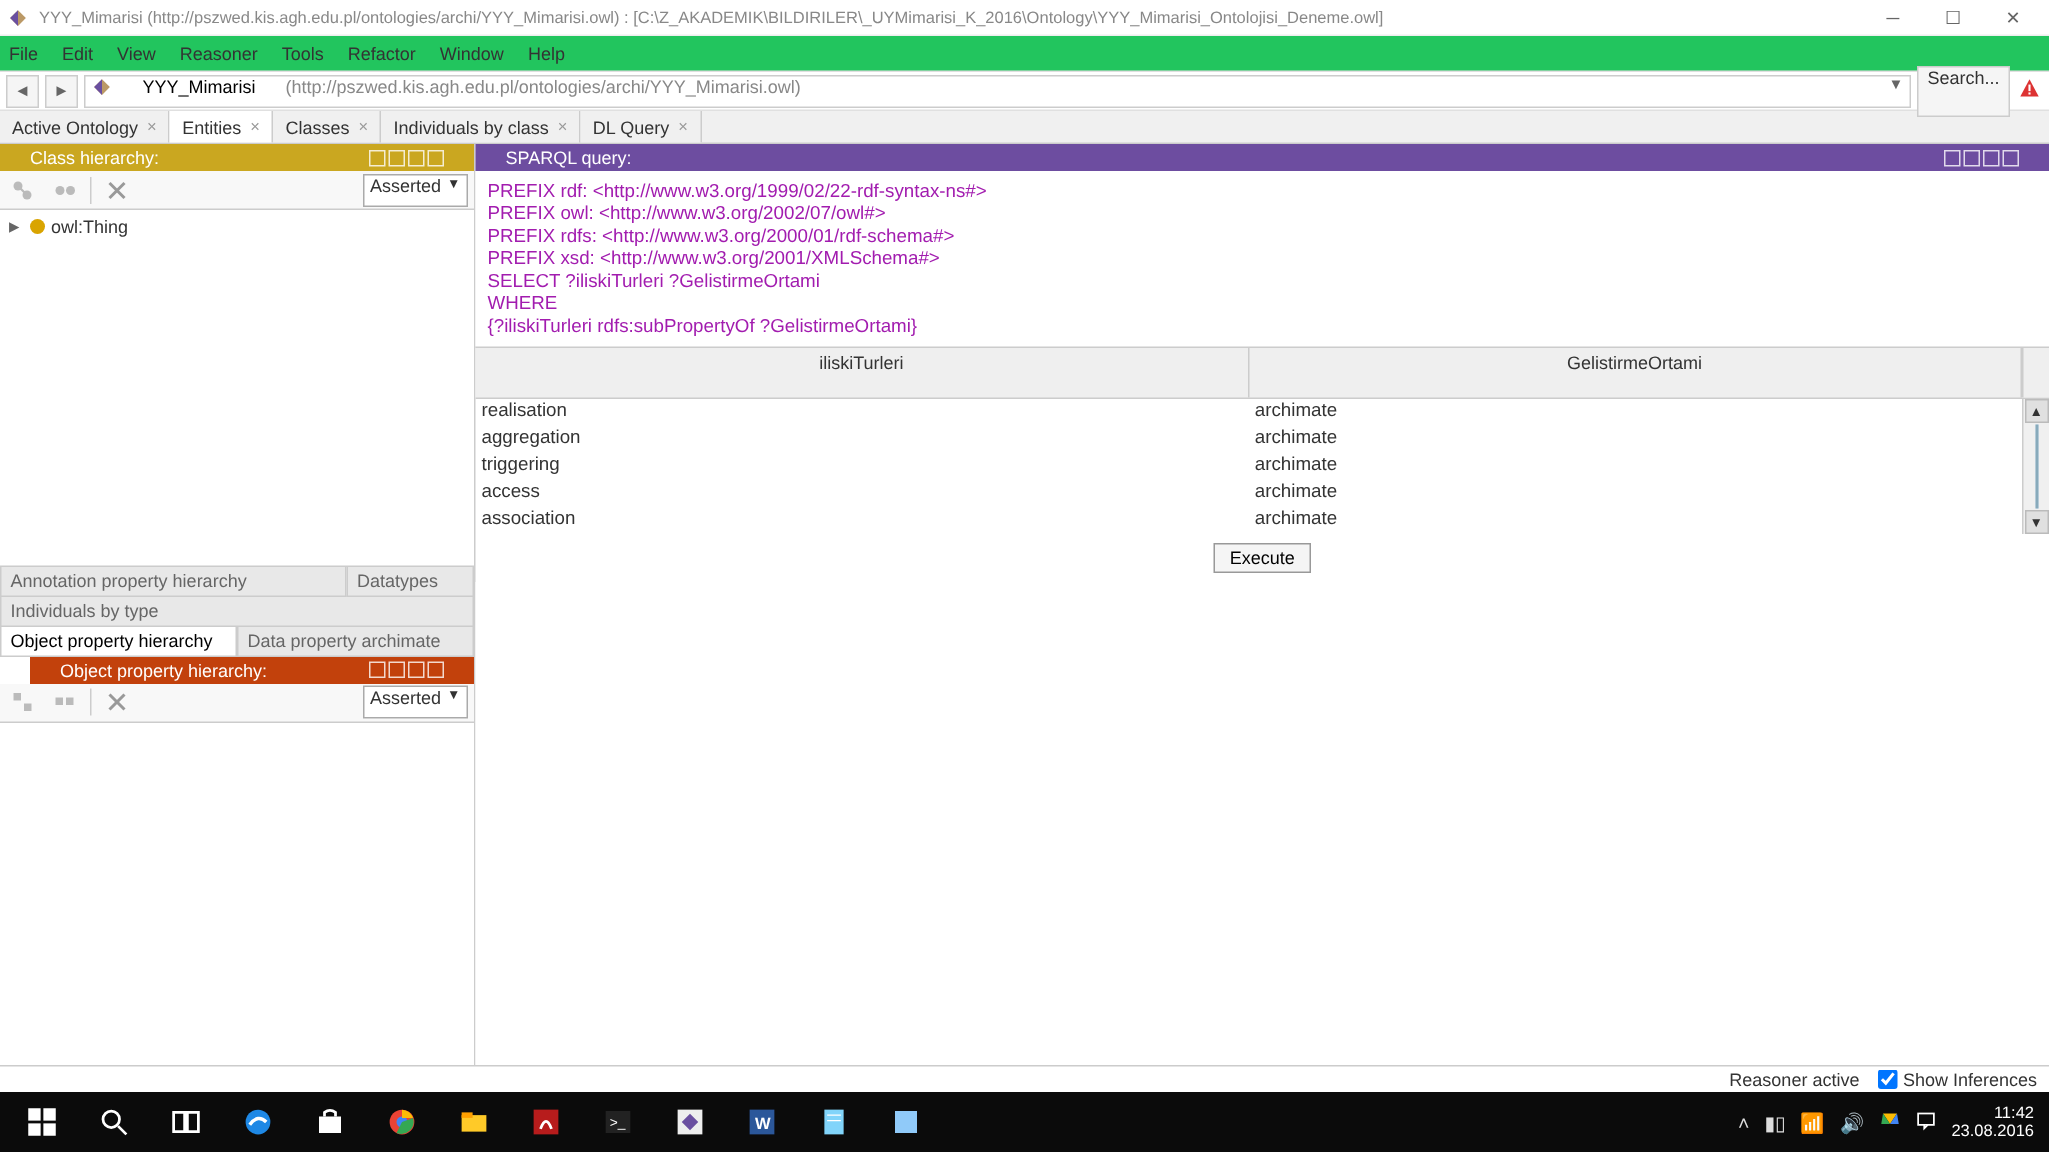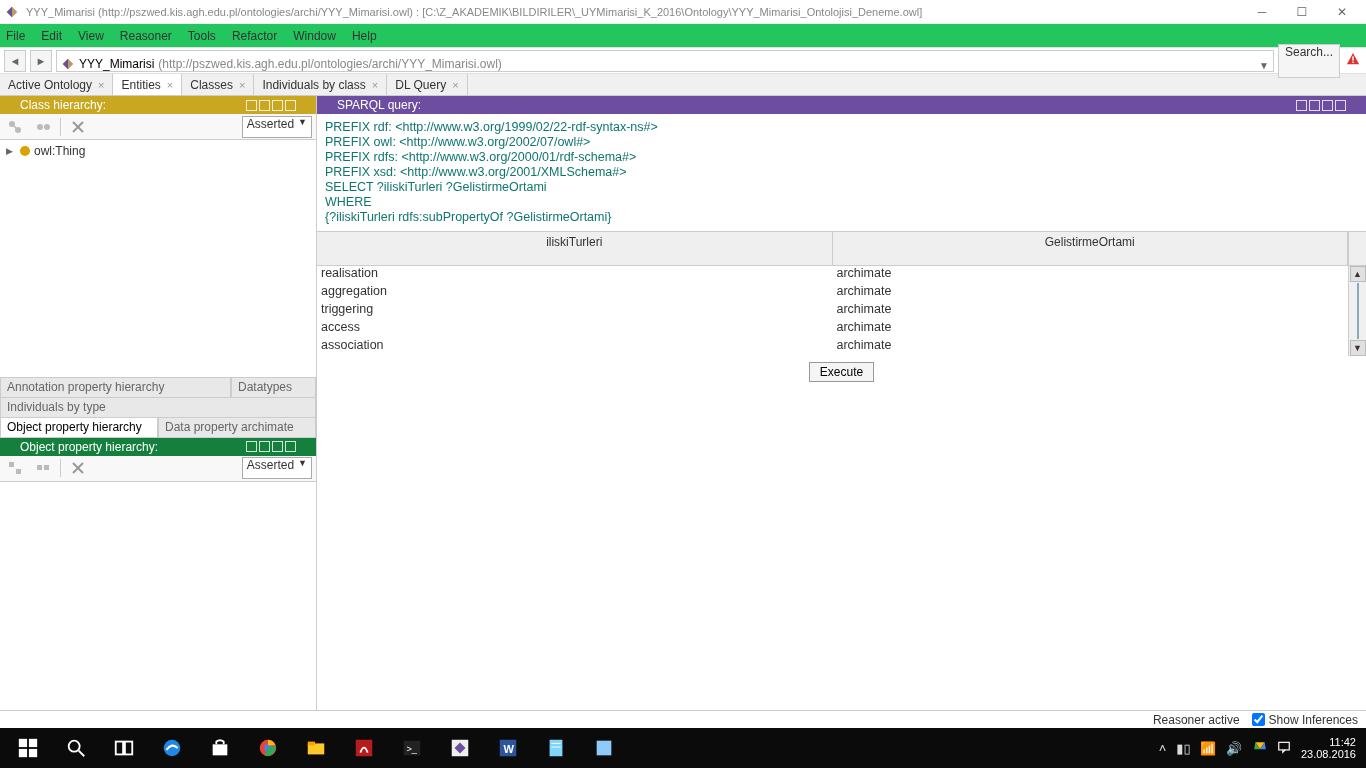--- a/index.html
+++ b/index.html
@@ -12,21 +12,21 @@
 .titlebar .win-controls { display: flex; gap: 0; }
 .titlebar .win-btn { width: 40px; height: 24px; display: flex; align-items: center; justify-content: center; color: #666; cursor: pointer; }
 
 
 .menubar { height: 24px; background: #22c55e; display: flex; align-items: center; padding: 0 6px; gap: 16px; border-bottom: 1px solid #e0e0e0; }
 .menubar .menu-item { color: #333; font-size: 12px; cursor: pointer; }
 
 
 .navbar { height: 26px; background: #fff; display: flex; align-items: center; padding: 2px 4px; border-bottom: 1px solid #e0e0e0; gap: 4px; }
 .navbar .nav-btn { width: 22px; height: 22px; border: 1px solid #ccc; background: #f5f5f5; display: flex; align-items: center; justify-content: center; cursor: pointer; font-size: 11px; color: #666; }
-.navbar .addr { flex: 1; height: 22px; border: 1px solid #ccc; background: #fff; display: flex; align-items: flex-end; padding: 0 4px; gap: 4px; }
+.navbar .addr { flex: 1; height: 22px; border: 1px solid #ccc; background: #fff; display: flex; align-items: flex-start; padding: 0 4px; gap: 20px; }
 .navbar .addr .ont-icon { width:14px; height:14px; display:inline-flex; align-items:center; justify-content:center;}
 .navbar .addr .ont-name { color: #000; font-size: 12px; }
 .navbar .addr .ont-uri { color: #888; font-size: 12px; }
 .navbar .addr .drop { margin-left: auto; color: #666; font-size: 10px; }
 .navbar .search-btn { height: 34px; border: 1px solid #ccc; background: #f5f5f5; padding: 0 6px; font-size: 12px; cursor: pointer; }
 .navbar .warn { width: 18px; text-align: center; }
 
 
 .tabsrow { height: 22px; background: #f0f0f0; display: flex; align-items: stretch; border-bottom: 1px solid #ccc; }
 .tabsrow .tab { padding: 0 8px; display: flex; align-items: center; gap: 6px; border-right: 1px solid #ccc; font-size: 12px; cursor: pointer; background: #f0f0f0; white-space: nowrap; }
@@ -35,21 +35,21 @@
 
 
 .main { display: flex; height: calc(768px - 24px - 24px - 26px - 22px - 18px - 40px); }
 .leftcol { width: 317px; display: flex; flex-direction: column; border-right: 1px solid #ccc; }
 .rightcol { flex: 1; display: flex; flex-direction: column; }
 
 
 .panel-title { height: 18px; display: flex; align-items: center; padding: 0 20px; font-size: 12px; color: #fff; }
 .panel-title.amber { background: #caa720; }
 .panel-title.purple { background: #6d4da0; }
-.panel-title.blue { background: #15803d; }
+.panel-title.blue { background: #c2410c; margin-left: 20px; }
 .panel-title .spacer { flex: 1; }
 .panel-title .pi { width: 11px; height: 11px; border: 1px solid rgba(255,255,255,0.8); margin-left: 2px; display: inline-block; }
 
 
 .panel-toolbar { height: 26px; display: flex; align-items: center; padding: 0 4px; border-bottom: 1px solid #ccc; background: #f8f8f8; gap: 6px; }
 .tb-btn { width: 22px; height: 22px; display: flex; align-items: center; justify-content: center; color: #888; cursor: pointer; }
 .panel-toolbar .spacer { flex: 1; }
 .asserted { height: 22px; border: 1px solid #aaa; background: #fff; padding: 0 4px; display: flex; gap: 4px; font-size: 12px; cursor: pointer; }
 .asserted .caret { font-size: 9px; }
 
@@ -61,21 +61,21 @@
 .tree-row .label { color: #333; }
 
 
 .stack-tabs { border-top: 1px solid #ccc; }
 .stack-row { display: flex; }
 .stack-row .st { flex: 1; border: 1px solid #ccc; border-top: none; height: 20px; display: flex; align-items: center; padding: 0 6px; font-size: 12px; background: #e8e8e8; cursor: pointer; }
 .stack-row .st.active { background: #fff; color: #000; }
 .stack-row .st:not(.active) { color: #666; }
 
 
-.sparql-editor { padding: 6px 8px; font-size: 12.5px; line-height: 15px; color: #0f766e; background: #fff; }
+.sparql-editor { padding: 6px 8px; font-size: 12.5px; line-height: 15px; color: #a21caf; background: #fff; }
 .results-table { border-top: 1px solid #ccc; }
 .results-table .thead { display: flex; background: #efefef; border-bottom: 1px solid #ccc; height: 34px; }
 .results-table .thead .th { flex: 1; text-align: center; font-size: 12px; line-height: 20px; border-right: 1px solid #ccc; }
 .results-table .thead .th:last-child { border-right: none; }
 .results-table .thead .scroll-col { width: 18px; background: #efefef; border-left: 1px solid #ccc; }
 .results-body { display: flex; }
 .results-rows { flex: 1; }
 .results-rows .tr { display: flex; height: 18px; font-size: 12.5px; }
 .results-rows .tr .td { flex: 1; padding: 0 4px; }
 .vscroll { width: 18px; background: #f0f0f0; border-left: 1px solid #ccc; display: flex; flex-direction: column; align-items: center; justify-content: space-between; }

